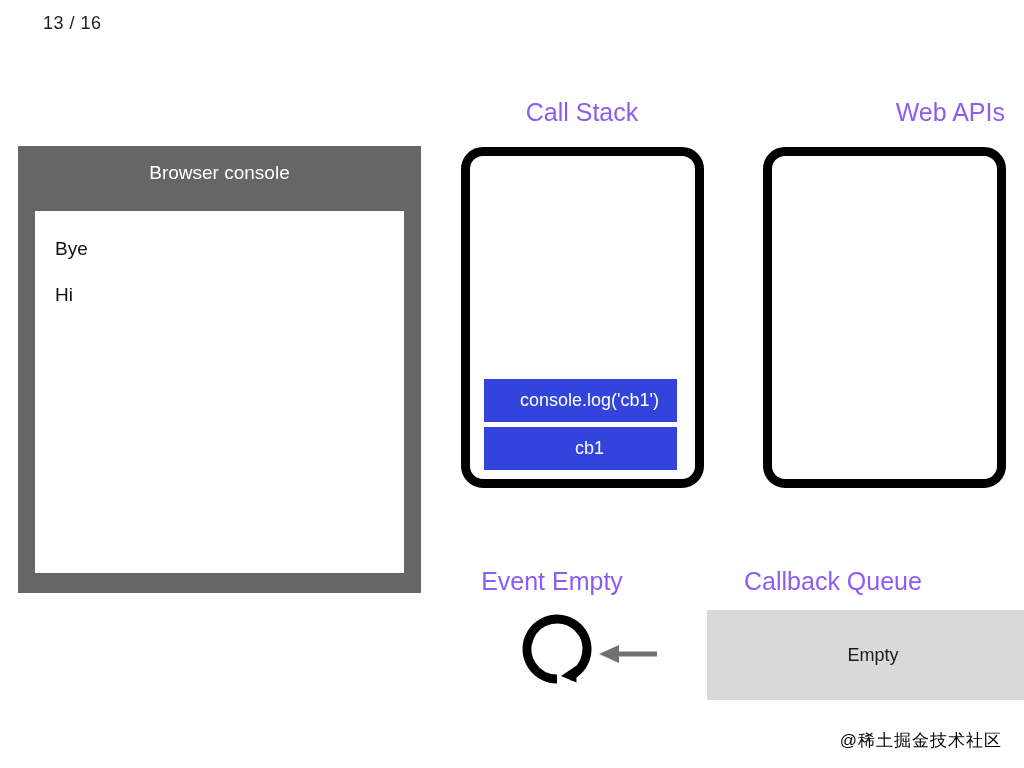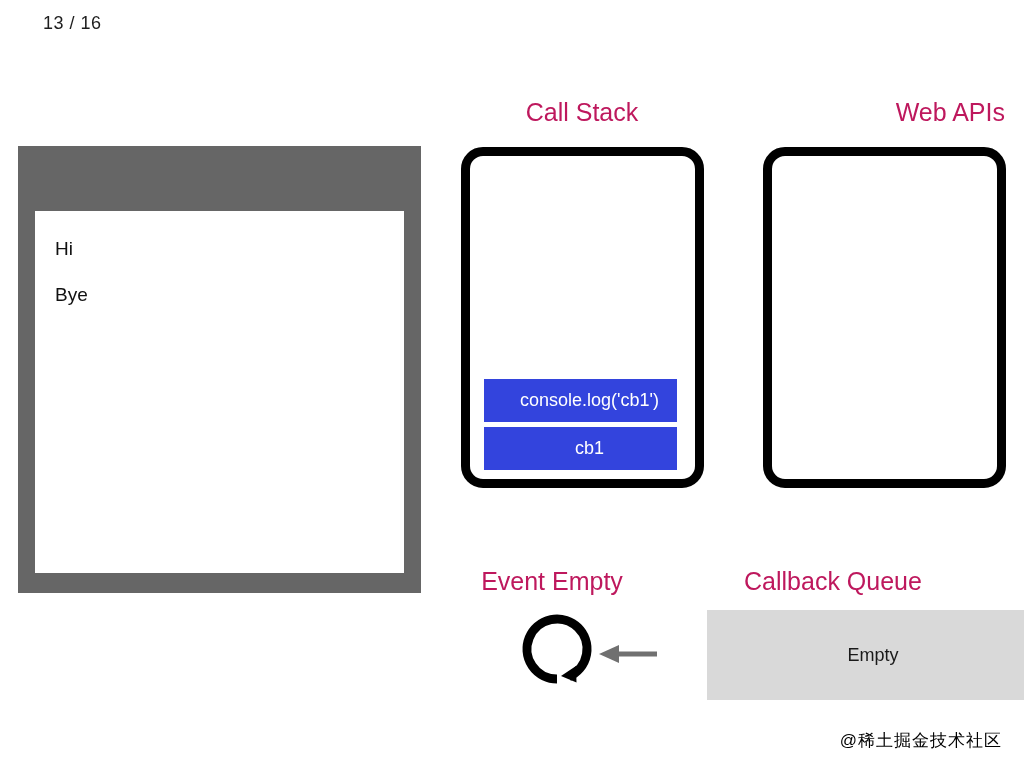--- a/index.html
+++ b/index.html
@@ -63,21 +63,21 @@
     color: #111111;
     line-height: 1;
     margin-bottom: 27px;
     white-space: nowrap;
   }
 
   
   .section-title {
     position: absolute;
     font-size: 25px;
-    color: #be185d;
+    color: #8b5cf6;
     white-space: nowrap;
     text-align: center;
   }
   #title-call-stack { left: 462px; top: 98px; width: 240px; }
   #title-web-apis   { left: 763px; top: 98px; width: 242px; text-align: right; }
   #title-event-loop { left: 452px; top: 567px; width: 200px; }
   #title-callback-queue { left: 667px; top: 567px; width: 332px; }
 
   
   .stack-box {
@@ -164,23 +164,24 @@
     letter-spacing: 1px;
     white-space: nowrap;
   }
 </style>
 </head>
 <body>
 
 <div class="slide-counter">13 / 16</div>
 
 <div class="console-panel">
+  <div class="console-title">Browser console</div>
   <div class="console-body">
+    <div class="console-line">Bye</div>
     <div class="console-line">Hi</div>
-    <div class="console-line">Bye</div>
   </div>
 </div>
 
 <div class="section-title" id="title-call-stack">Call Stack</div>
 <div class="stack-box" id="box-call-stack">
   <div class="frame-stack">
     <div class="stack-frame">console.log('cb1')</div>
     <div class="stack-frame">cb1</div>
   </div>
 </div>

